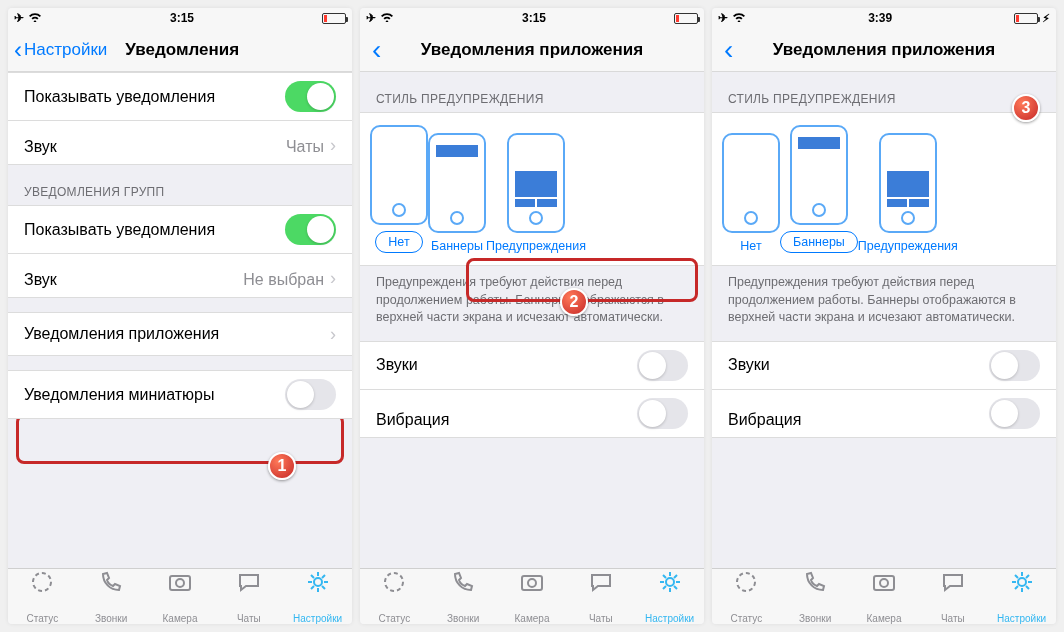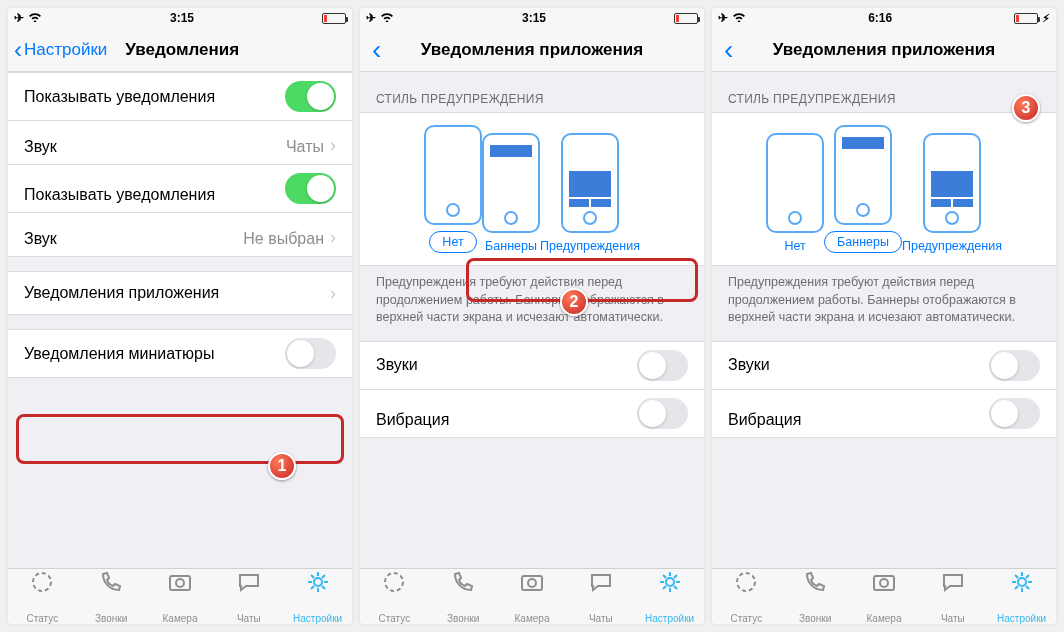--- a/index.html
+++ b/index.html
@@ -124,21 +124,21 @@
   .tabitem.active { color: #34b7f1; }
   .tabitem svg { width: 26px; height: 26px; }
   .alert-style-row {
     background: #fff;
     border-top: 1px solid #dcdcdc;
     border-bottom: 1px solid #dcdcdc;
     padding: 12px 10px 12px 10px;
   }
   .style-options {
     display: flex;
-    justify-content: center;
+    justify-content: flex-start;
     align-items: flex-end;
   }
   .style-opt {
     display: flex; flex-direction: column; align-items: center; gap: 6px;
     cursor: pointer;
   }
   .phone-icon {
     width: 58px; height: 100px; border: 2px solid #5aa9f7; border-radius: 10px;
     position: relative; background: #fff;
   }
@@ -224,20 +224,21 @@
       <span class="toggle on">
           <span class="knob"></span>
         </span>
     </div>
     <div class="cell">
       <span class="label">Звук</span>
       <span class="value">Чаты</span>
       <span class="chev">›</span>
     </div>
 
+    <div class="section-header">УВЕДОМЛЕНИЯ ГРУПП</div>
     <div class="cell">
       <span class="label">Показывать уведомления</span>
       <span class="toggle on">
           <span class="knob"></span>
         </span>
     </div>
     <div class="cell">
       <span class="label">Звук</span>
       <span class="value">Не выбран</span>
       <span class="chev">›</span>
@@ -397,21 +398,21 @@
 <div class="phone">
   <div class="status-bar">
     <div class="status-left">
       <span>✈︎</span>
       <span>
         <svg width="14" height="11" viewBox="0 0 14 11">
             <path fill="#000" d="M7 9.5a1.3 1.3 0 100 2.6 1.3 1.3 0 000-2.6zM3.5 7.2a5 5 0 017 0l-1.3 1.3a3.2 3.2 0 00-4.4 0zM1 4.7a8.5 8.5 0 0112 0L11.7 6a6.7 6.7 0 00-9.4 0z"></path>
           </svg>
       </span>
     </div>
-    <div class="status-center">6:16</div>
+    <div class="status-center">3:39</div>
     <div class="status-right">
       <span class="battery">
           <span class="fill"></span>
         </span>
       <span style="font-size:11px;">⚡︎</span>
     </div>
   </div>
   <div class="nav-bar">
     <span class="nav-back-only">‹</span>
     <div class="nav-title">Уведомления приложения</div>

